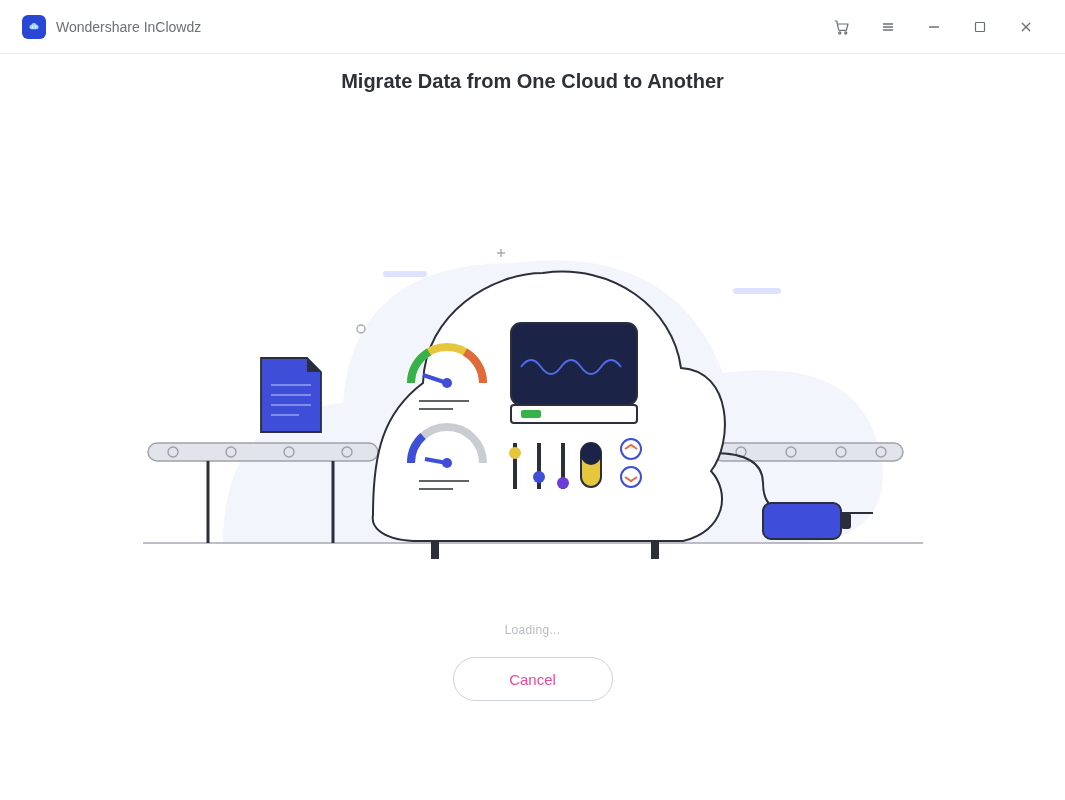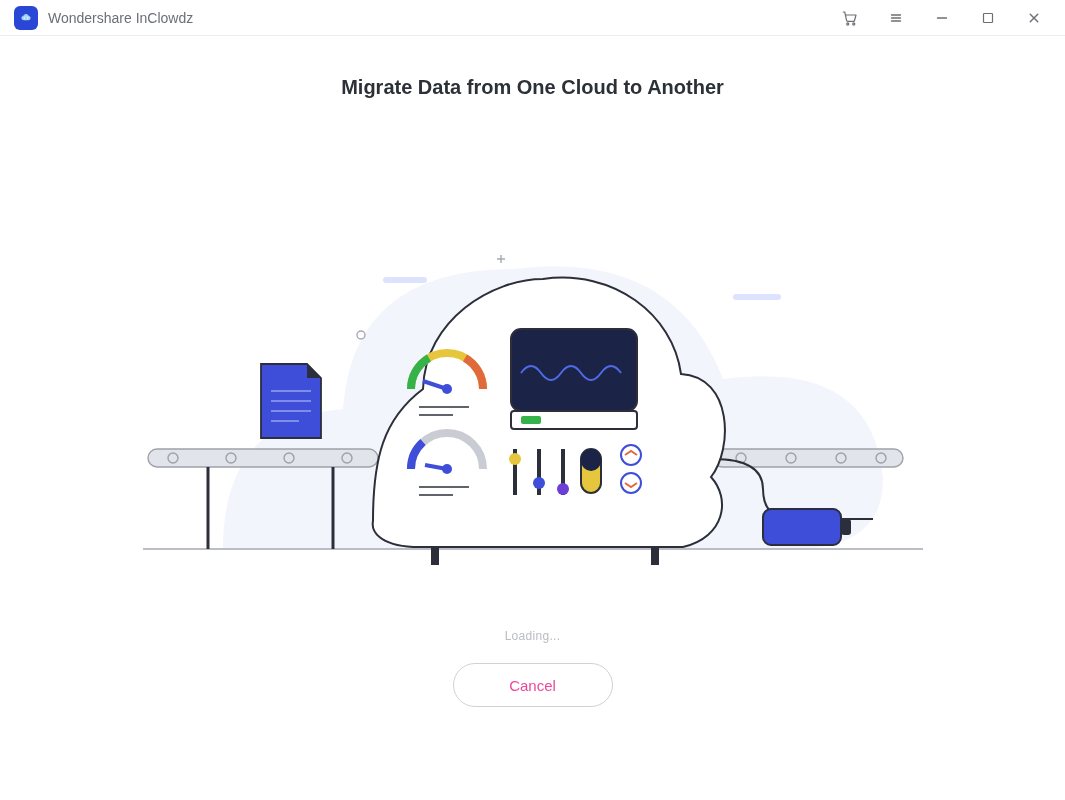--- a/index.html
+++ b/index.html
@@ -1,25 +1,25 @@
 <!DOCTYPE html>
 <html><head>
   <meta charset="utf-8">
   <style>
     * { box-sizing: border-box; margin: 0; padding: 0; }
     html, body { width: 1065px; height: 800px; font-family: "Segoe UI", Arial, sans-serif; background: #ffffff; overflow: hidden; }
-    .titlebar { height: 36px; display: flex; align-items: center; padding: 0 14px; border-bottom: 1px solid #eee; }
+    .titlebar { height: 54px; display: flex; align-items: center; padding: 0 22px; border-bottom: 1px solid #eee; }
     .titlebar-left { display: flex; align-items: center; gap: 10px; }
     .app-logo { width: 24px; height: 24px; background: #2a46d4; border-radius: 6px; display: flex; align-items: center; justify-content: center; }
     .app-logo svg { width: 14px; height: 14px; }
     .app-title { font-size: 14px; color: #6b6f76; font-weight: 500; }
     .titlebar-right { margin-left: auto; display: flex; align-items: center; gap: 28px; padding-right: 8px; }
     .tb-icon { width: 18px; height: 18px; display: flex; align-items: center; justify-content: center; color: #6b6f76; cursor: pointer; }
     .tb-icon svg { width: 18px; height: 18px; }
-    .page-title { text-align: center; font-size: 20px; color: #2c3138; font-weight: 600; margin-top: 40px; }
+    .page-title { text-align: center; font-size: 20px; color: #2c3138; font-weight: 600; margin-top: 16px; }
     .illustration-wrap { display: flex; justify-content: center; margin-top: 60px; }
     .illustration { width: 920px; height: 420px; position: relative; background: #fff; border-radius: 8px; }
     .status-area { text-align: center; margin-top: 50px; }
     .loading-text { font-size: 12px; color: #b9bcc1; margin-bottom: 20px; letter-spacing: .3px; }
     .cancel-btn { display: inline-flex; align-items: center; justify-content: center; width: 160px; height: 44px; border: 1px solid #cfd2d7; background: #fff; border-radius: 22px; font-size: 15px; color: #ec4899; cursor: pointer; }
   </style>
 </head>
 <body>
 
 <div class="titlebar">

